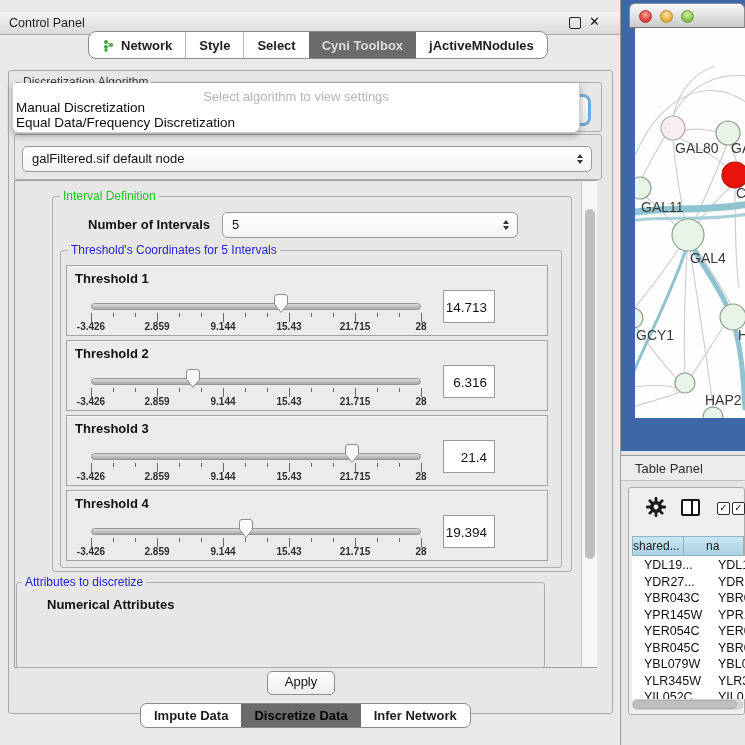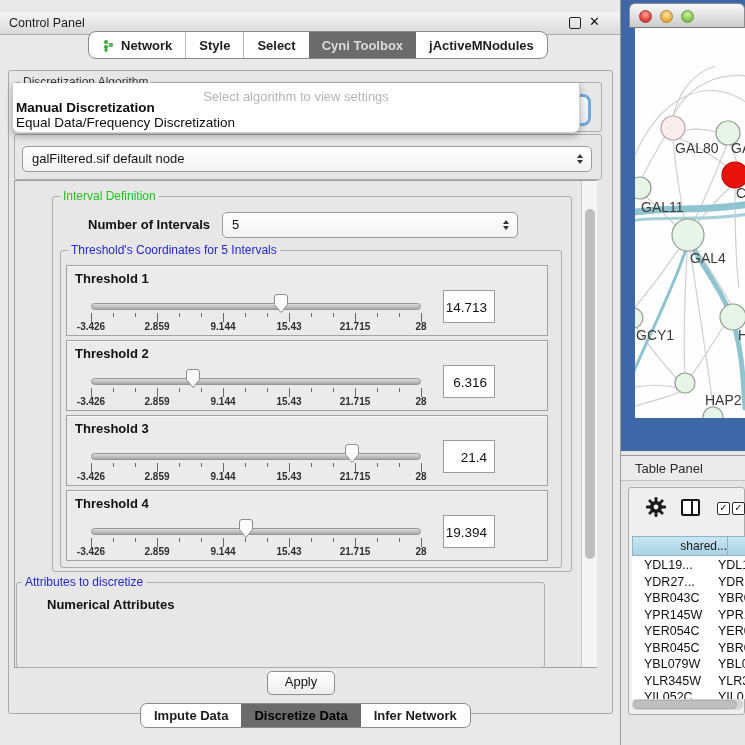--- a/index.html
+++ b/index.html
@@ -33,21 +33,21 @@
   .glabel-blue{color:#2525D2;}
 
   
   #algo-ring{left:19px;top:94px;width:566px;height:26px;border:3px solid #76A9DB;border-radius:8px;
              background:linear-gradient(#FBFBFB,#EDEDED);z-index:20;}
   
   #algo-popup{left:12px;top:83px;width:566px;height:49px;background:#FFFFFF;border:1px solid #CFCFCF;border-top:none;
               border-radius:0 0 7px 7px;box-shadow:0 3px 7px rgba(0,0,0,0.30);z-index:30;}
   #popup-hint{position:absolute;left:0;top:6px;width:100%;text-align:center;color:#B4B4B4;font-size:13px;}
   .popup-item{position:absolute;left:3px;font-size:13.5px;color:#0d0d0d;white-space:nowrap;}
-  .popup-item.hl{font-weight:bold;}
+  .popup-item.hl{font-weight:normal;}
 
   .combo{position:absolute;background:linear-gradient(#FFFFFF,#F3F3F3);border:1px solid #9B9B9B;border-radius:5px;
          font-size:13px;color:#141414;line-height:24px;padding-left:9px;box-sizing:border-box;}
   .combo .updown{position:absolute;right:8px;top:50%;transform:translateY(-50%);display:flex;flex-direction:column;gap:2px;}
   .combo .updown i{display:block;width:0;height:0;border-left:3.5px solid transparent;border-right:3.5px solid transparent;}
   .combo .updown i.up{border-bottom:4.5px solid #333;}
   .combo .updown i.dn{border-top:4.5px solid #333;}
 
   
   #viewport{left:14px;top:180px;width:583px;height:488px;border:1px solid #9E9E9E;box-sizing:border-box;}
@@ -96,21 +96,21 @@
   #tp-bar{left:621px;top:455px;width:124px;height:26px;background:#EBEBEB;border-top:1px solid #9A9A9A;border-bottom:1px solid #C2C2C2;box-sizing:border-box;}
   #tp-bar-title{left:14px;top:5px;font-size:13px;color:#2d2d2d;}
   #tpanel2{left:628px;top:487px;width:117px;height:228px;background:#EFEFEF;border:1px solid #ACACAC;border-radius:3px;box-sizing:border-box;}
   .cbx{position:absolute;width:11px;height:11px;border:1.5px solid #2a2a2a;border-radius:2px;background:#fff;
        font-size:10px;line-height:10px;text-align:center;color:#111;font-weight:bold;}
   #col-icon{left:52px;top:11px;width:19px;height:17px;border:2px solid #161616;border-radius:2px;box-sizing:border-box;background:#fff;}
   #col-icon i{position:absolute;left:50%;top:0;width:2px;height:100%;background:#161616;}
   #tbl-header{position:absolute;left:3px;top:48px;height:20px;display:flex;}
   .th{background:linear-gradient(#C9E6F2,#A9D2E4);border:1px solid #8FB4C6;box-sizing:border-box;font-size:12px;color:#1c1c1c;
       line-height:18px;}
-  #th1{width:96px;text-align:right;}
+  #th1{width:52px;text-align:left;}
   #th2{width:60px;padding-left:22px;border-left:none;}
   #tbl-body{position:absolute;left:3px;top:68px;width:114px;height:143px;background:#fff;overflow:hidden;}
   .trow{position:absolute;left:0;width:100%;height:16.5px;font-size:12.5px;color:#101010;white-space:nowrap;}
   .trow .c1{position:absolute;left:12px;}
   .trow .c2{position:absolute;left:86px;}
   #hscroll{position:absolute;left:3px;top:211px;width:111px;height:11px;background:#D5D5D5;border-radius:5px;}
   #hscroll-thumb{position:absolute;left:1px;top:1px;width:104px;height:9px;background:#BFBFBF;border:1px solid #ADADAD;border-radius:5px;box-sizing:border-box;}
 </style>
 </head>
 <body>

